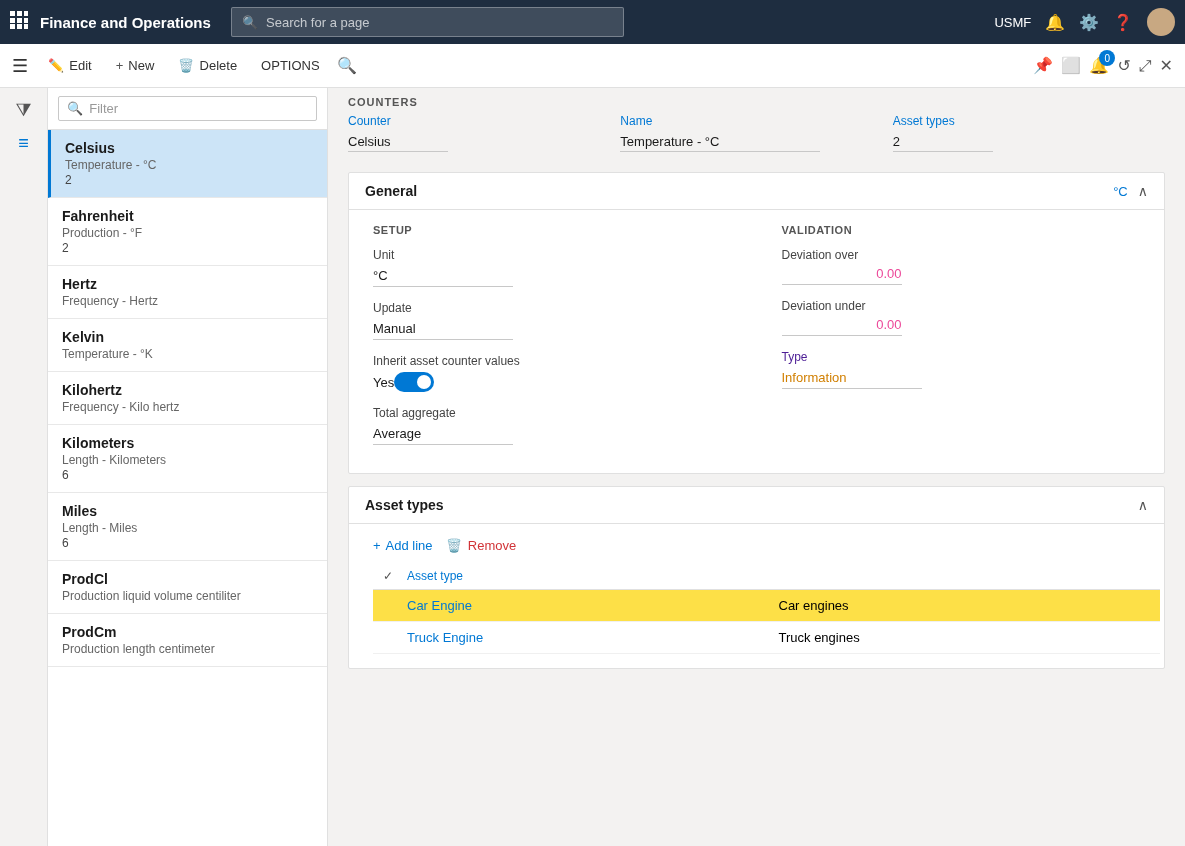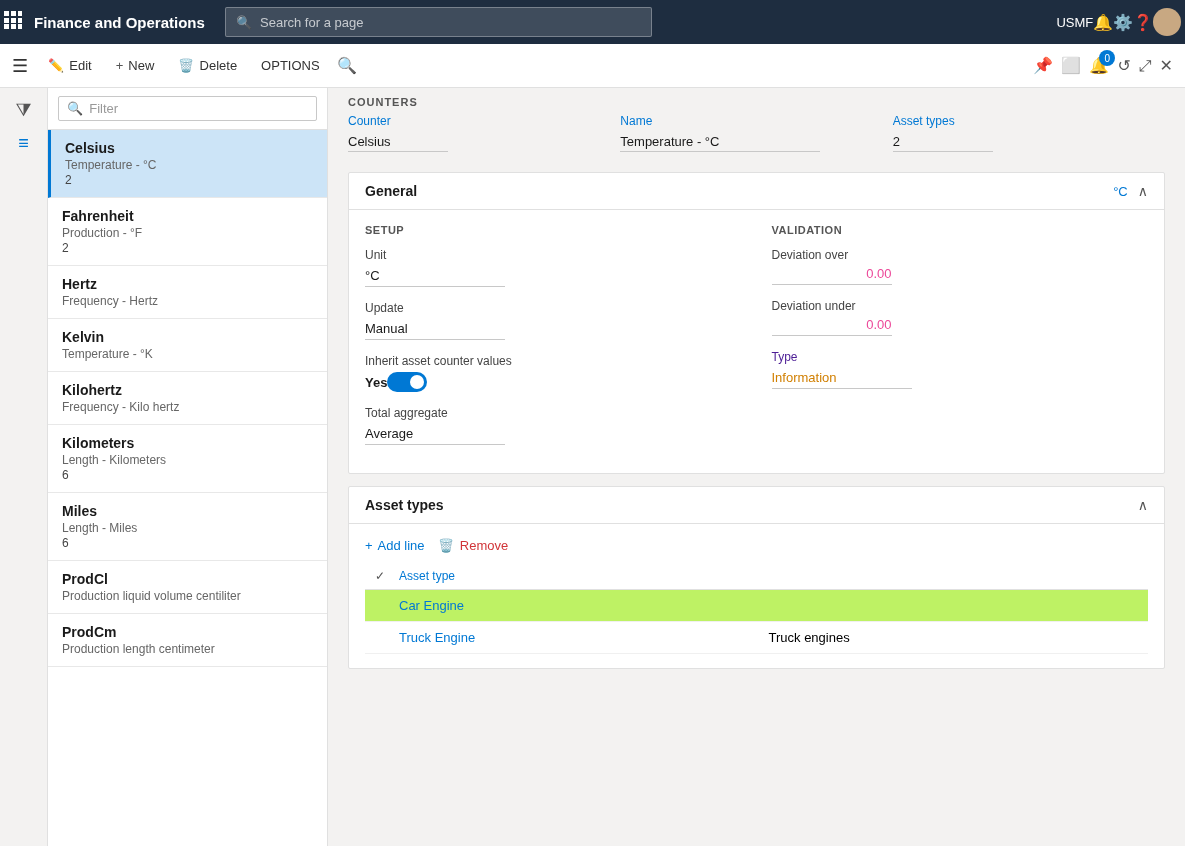--- a/index.html
+++ b/index.html
@@ -4,41 +4,41 @@
   <style>
     * { box-sizing: border-box; margin: 0; padding: 0; font-family: 'Segoe UI', Arial, sans-serif; }
     body { width: 1185px; height: 846px; overflow: hidden; background: #f3f2f1; }
 
     
     .top-nav {
       background: #1e2d40;
       height: 44px;
       display: flex;
       align-items: center;
-      padding: 0 4px;
+      padding: 0 10px;
       color: white;
     }
     .top-nav .grid-icon { margin-right: 12px; cursor: pointer; }
     .top-nav .app-title { font-size: 15px; font-weight: 600; color: white; flex: 0 0 auto; margin-right: 20px; }
     .top-nav .search-bar {
       flex: 1;
       max-width: 440px;
       background: rgba(255,255,255,0.15);
       border: 1px solid rgba(255,255,255,0.3);
       border-radius: 2px;
       display: flex;
       align-items: center;
       padding: 0 10px;
       height: 30px;
       color: rgba(255,255,255,0.7);
       font-size: 13px;
     }
     .top-nav .search-bar span { margin-right: 8px; }
     .top-nav .spacer { flex: 1; }
-    .top-nav .nav-right { display: flex; align-items: center; color: white; font-size: 13px; }
+    .top-nav .nav-right { display: flex; align-items: center; gap: 14px; color: white; font-size: 13px; }
     .top-nav .nav-right .icon-btn { cursor: pointer; font-size: 16px; }
     .top-nav .avatar { width: 28px; height: 28px; border-radius: 50%; background: #c8a882; }
 
     
     .toolbar {
       background: white;
       height: 44px;
       display: flex;
       align-items: center;
       padding: 0 12px;
@@ -156,21 +156,21 @@
       display: flex;
       align-items: center;
       justify-content: space-between;
       padding: 10px 16px;
       cursor: pointer;
     }
     .section-header .section-title { font-size: 14px; font-weight: 600; color: #1a1a1a; }
     .section-header .section-actions { display: flex; align-items: center; gap: 10px; }
     .section-header .section-accent { color: #0078d4; font-size: 13px; }
     .section-header .chevron { color: #555; font-size: 14px; }
-    .section-body { padding: 14px 16px; }
+    .section-body { padding: 14px 4px; margin-left: 20px; }
     .section-divider { border-top: 1px solid #e0e0e0; }
 
     
     .two-col { display: flex; gap: 30px; }
     .col-half { flex: 1; }
     .col-label { font-size: 11px; font-weight: 600; color: #555; letter-spacing: 0.5px; text-transform: uppercase; margin-bottom: 12px; }
     .field-group { margin-bottom: 14px; }
     .field-label { font-size: 12px; color: #444; margin-bottom: 4px; }
     .field-value {
       font-size: 13px;
@@ -185,21 +185,21 @@
       color: #ec4899;
       border-bottom: 1px solid #c8c8c8;
       padding-bottom: 3px;
       display: block;
       text-align: right;
       width: 120px;
     }
     .field-value-orange { color: #d17f00; }
 
     
-    .toggle-row { display: flex; align-items: center; margin-top: 2px; font-weight: bold; }
+    .toggle-row { display: flex; align-items: center; margin-top: 2px; }
     .toggle-label { font-size: 13px; color: #1a1a1a; }
     .toggle-switch {
       width: 40px;
       height: 20px;
       background: #0078d4;
       border-radius: 10px;
       position: relative;
       cursor: pointer;
     }
     .toggle-switch::after {
@@ -240,21 +240,21 @@
       color: #555;
       border-bottom: 1px solid #e0e0e0;
     }
     .at-row {
       display: flex;
       align-items: center;
       padding: 8px 10px;
       font-size: 13px;
       border-bottom: 1px solid #f0f0f0;
     }
-    .at-row.selected { background: #bef264; justify-content: flex-end; }
+    .at-row.selected { background: #fde047; justify-content: flex-end; }
     .at-col-check { width: 24px; }
     .at-col-type { flex: 1; color: #0078d4; }
     .at-col-name { flex: 1; }
 
     
     .detail-scroll::-webkit-scrollbar { width: 6px; }
     .detail-scroll::-webkit-scrollbar-thumb { background: #c8c8c8; border-radius: 3px; }
     .list-items::-webkit-scrollbar { width: 4px; }
     .list-items::-webkit-scrollbar-thumb { background: #c8c8c8; }
   </style>
@@ -483,20 +483,21 @@
           <div class="asset-types-table">
             <div class="at-header">
               <div class="at-col-check">✓</div>
               <div class="at-col-type">Asset type</div>
               <div class="at-col-name"></div>
             </div>
             <div id="asset-rows-container">
                 <div class="at-row selected">
       <div class="at-col-check"></div>
       <div class="at-col-type">Car Engine</div>
+      <div class="at-col-name">Car engines</div>
     </div>
                 <div class="at-row">
       <div class="at-col-check"></div>
       <div class="at-col-type">Truck Engine</div>
       <div class="at-col-name">Truck engines</div>
     </div>
               </div>
           </div>
         </div>
       </div>

